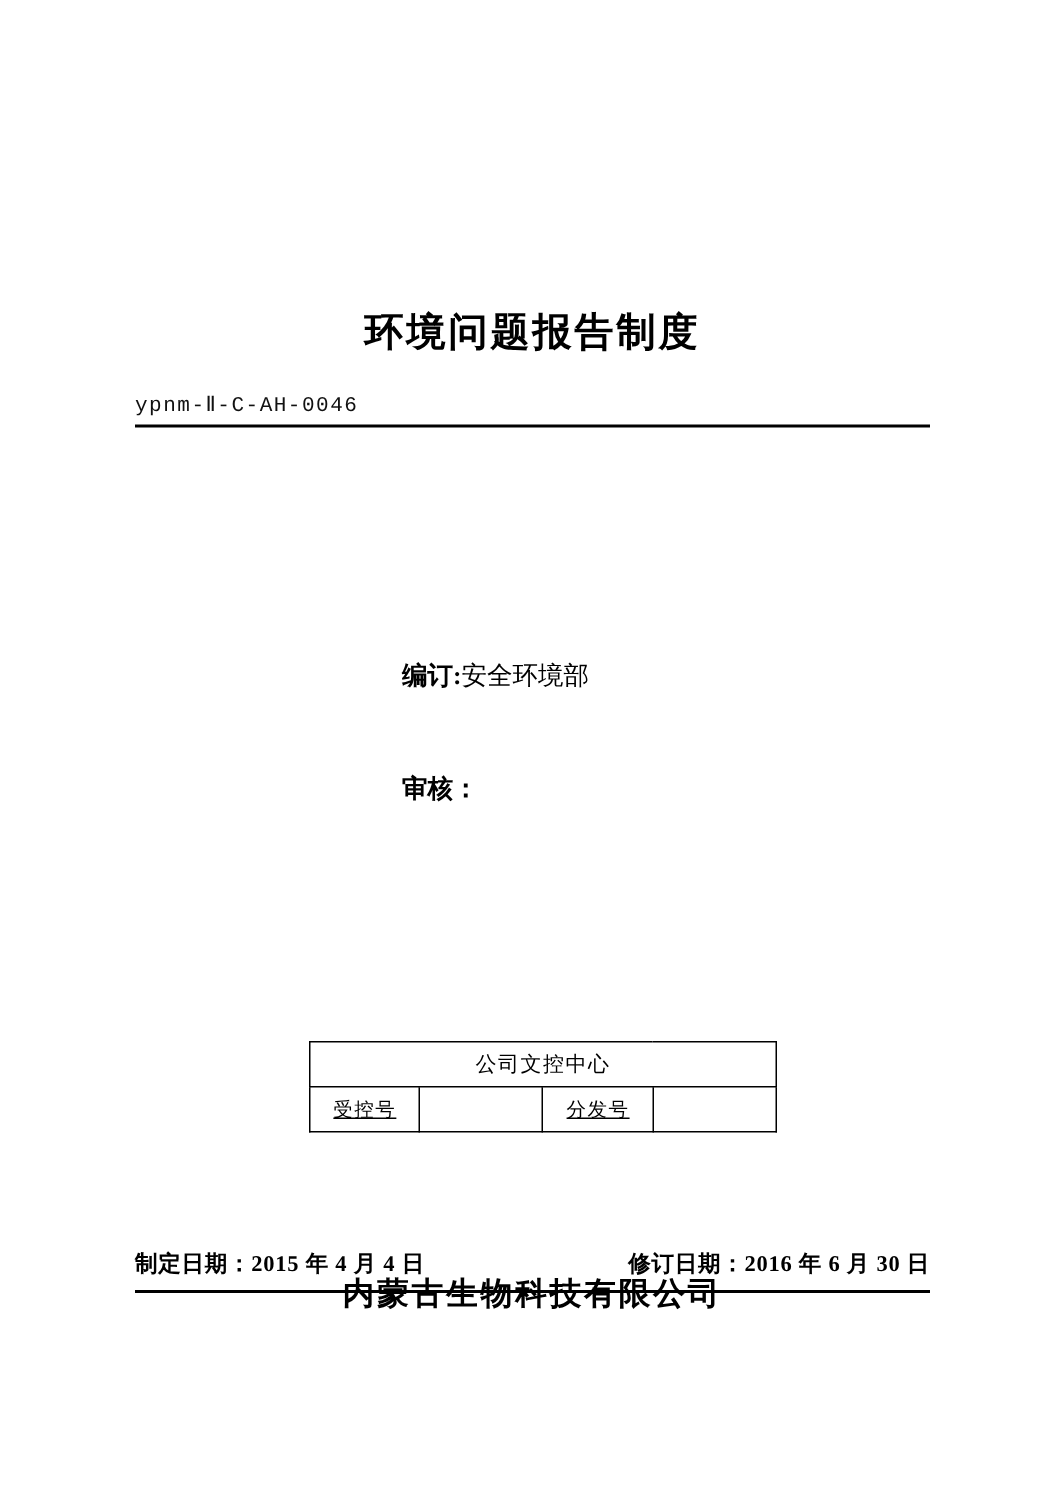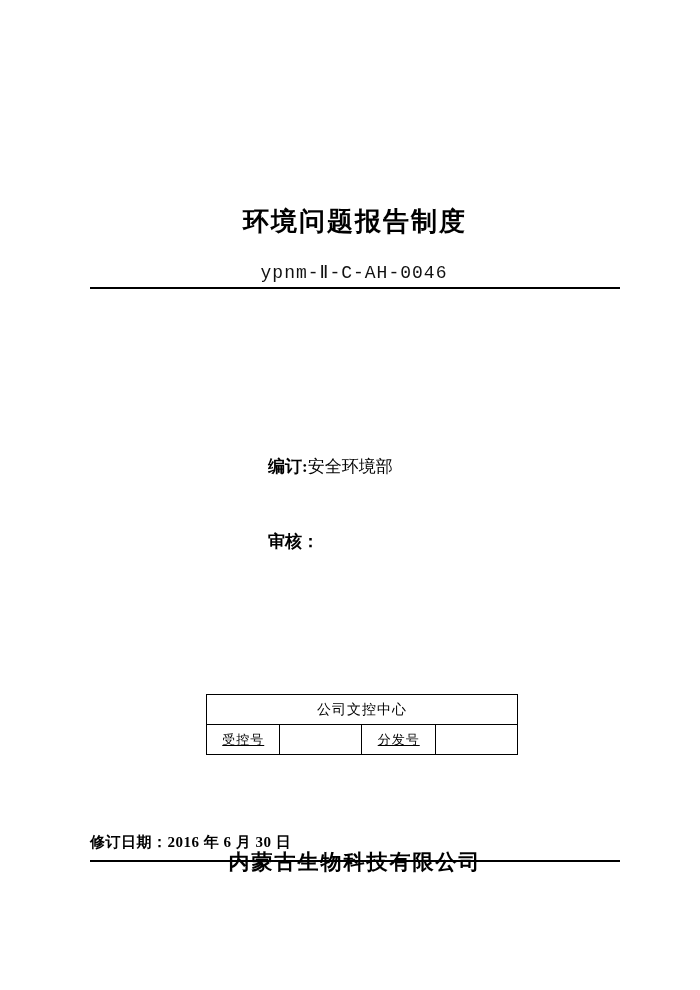--- a/index.html
+++ b/index.html
@@ -31,39 +31,39 @@
   }
   .doc-title {
     text-align: center;
     font-size: 26px;
     font-weight: bold;
     letter-spacing: 2px;
     line-height: 1.3;
     font-family: Liberation Serif, serif;
   }
   .doc-code {
-    text-align: center;
-    font-size: 18px;
+    text-align: left;
+    font-size: 14px;
     letter-spacing: 1px;
     margin-top: 22px;
     padding-right: 2px;
     font-family: "Liberation Mono", "DejaVu Sans Mono", monospace;
     color: #111;
   }
   .title-rule {
     border-bottom: 2px solid #000;
     margin-top: 4px;
     width: 530px;
   }
 
   
   .sig-area {
     position: absolute;
     left: 0;
-    top: 455px;
+    top: 439px;
     width: 568px;
   }
   .sig-row {
     display: block;
     font-size: 17px;
     font-weight: bold;
     margin-bottom: 52px;
     padding-left: 268px;
   }
   .sig-row .sig-label {
@@ -169,20 +169,23 @@
           <td class="c-blank"></td>
           <td class="c-lbl">分发号</td>
           <td class="c-blank"></td>
         </tr>
       </tbody>
     </table>
   </div>
 
   <div class="dates-row">
     <div>
+      <span>制定日期：</span><span>2015 年 4 月 4 日</span>
+    </div>
+    <div>
       <span>修订日期：</span><span>2016 年 6 月 30 日</span>
     </div>
   </div>
   <div class="dates-rule"></div>
 
   <div class="company">内蒙古生物科技有限公司</div>
 
 </div>
 
 </body></html>

